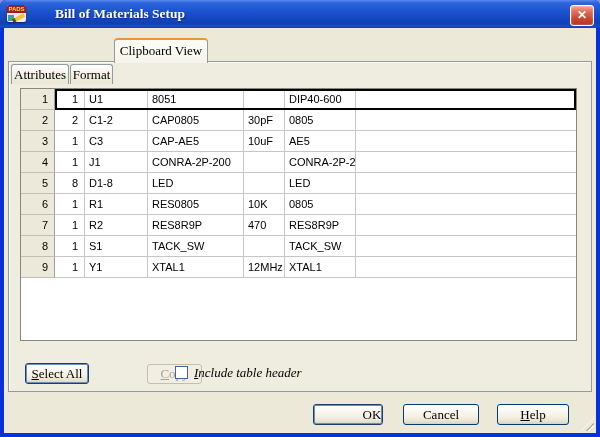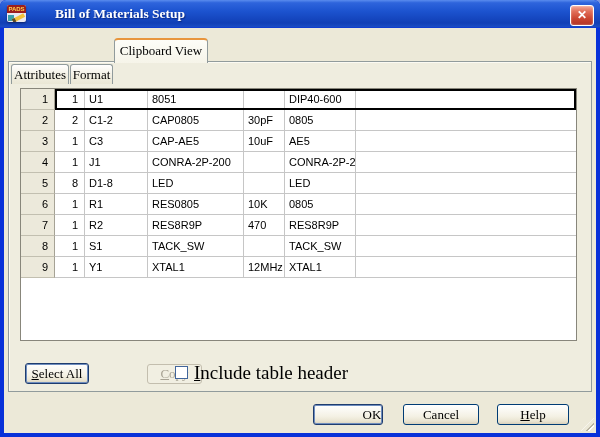--- a/index.html
+++ b/index.html
@@ -116,21 +116,21 @@
     border-color:#C3BEAE;background:#F1EFE2;color:#A8A394;
   }
   .btn-select-all{left:21px;top:335px;width:64px;height:21px;}
   .btn-copy{left:100px;top:336px;width:55px;height:20px;margin-left:43px;}
   .checkbox{
     position:absolute;left:171px;top:338px;width:13px;height:13px;
     background:#fff;border:1px solid #41659B;z-index:3;
   }
   .checkbox-label{
     position:absolute;left:190px;top:336px;height:17px;line-height:17px;
-    font-size:19px;color:#000;z-index:3;
+    font-size:13px;color:#000;z-index:3;font-style:italic;
   }
   .btn-ok{left:309px;top:376px;width:70px;height:21px;padding-left:48px;}
   .btn-cancel{left:399px;top:376px;width:76px;height:21px;}
   .btn-help{left:493px;top:376px;width:72px;height:21px;}
   .resize-grip{
     position:absolute;right:2px;bottom:2px;width:13px;height:13px;z-index:3;
     background:repeating-linear-gradient(-45deg,transparent 0 3px,#FFFFFF 3px 4.5px,#B9B4A2 4.5px 6px);
     clip-path:polygon(100% 0,100% 100%,0 100%);
   }
   u{text-decoration:underline;}

